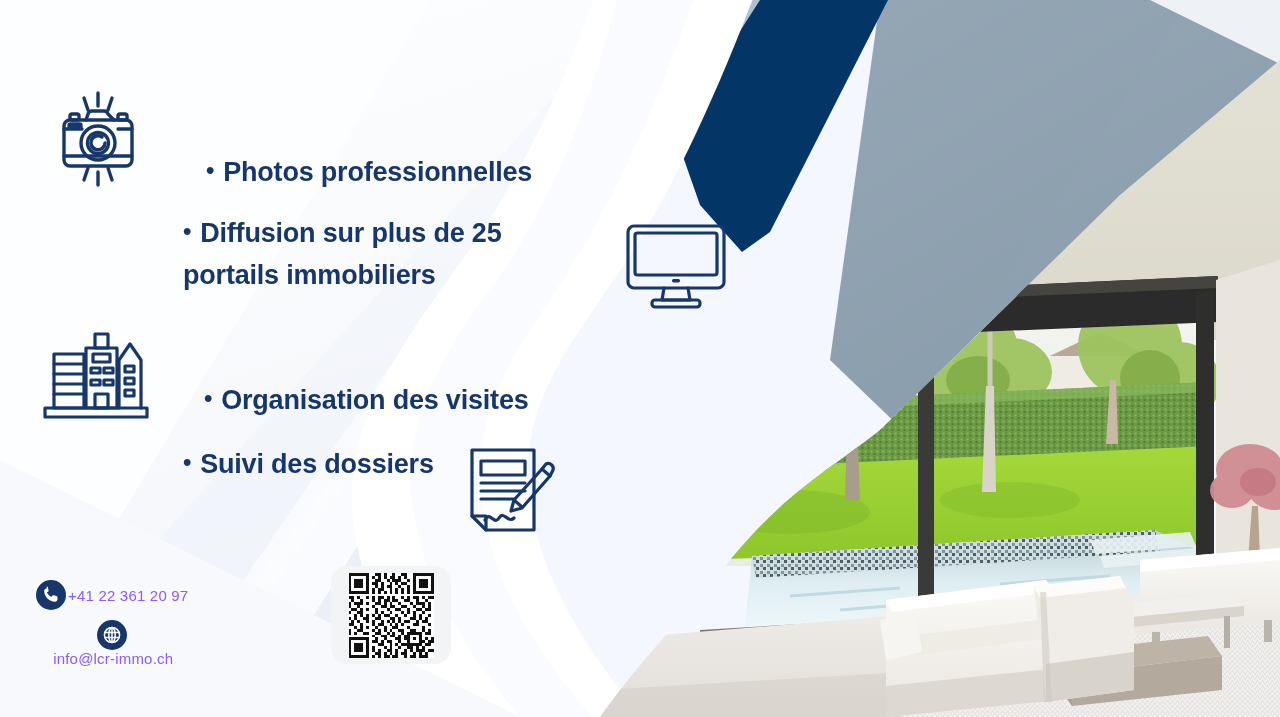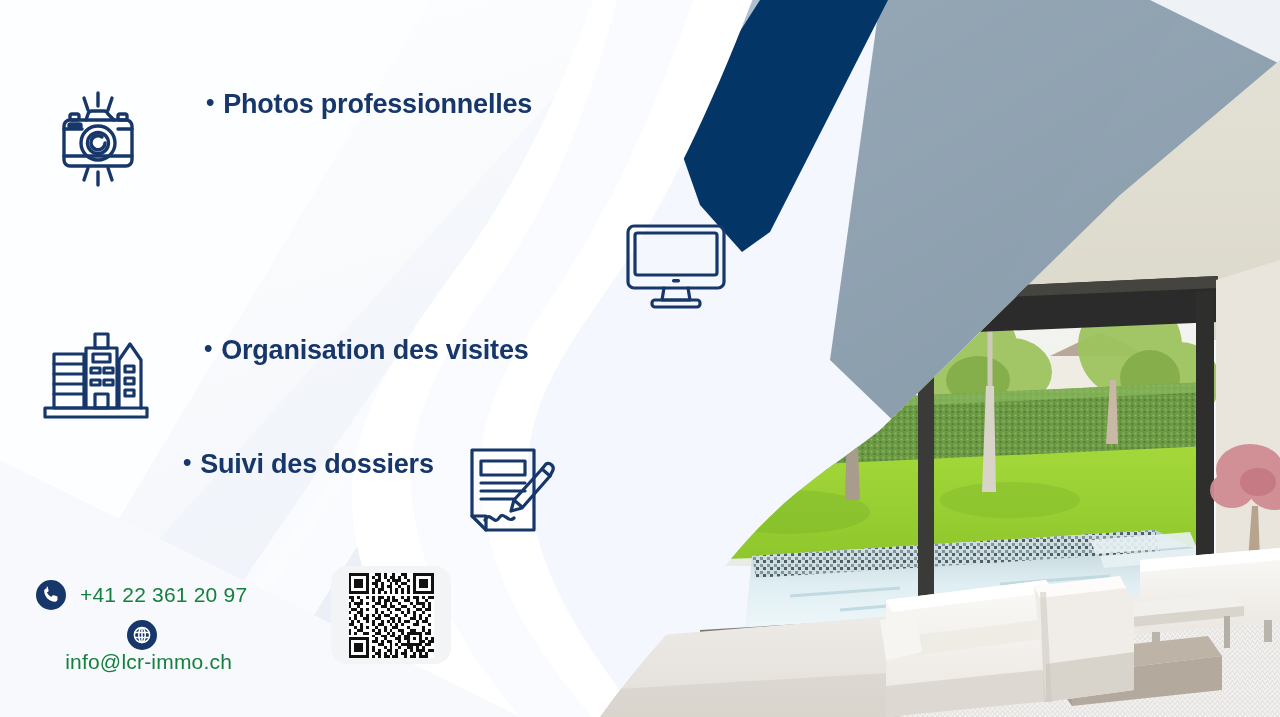--- a/index.html
+++ b/index.html
@@ -27,21 +27,21 @@
   
   .left-col {
     position: absolute;
     top: 0; left: 0;
     width: 640px; height: 717px;
   }
 
   .feature {
     position: absolute;
     display: flex;
-    align-items: flex-start;
+    align-items: flex-end;
   }
 
   .feat-icon {
     flex: 0 0 auto;
   }
   .feat-icon svg { display: block; }
 
   .feat-text {
     color: #17376b;
     font-weight: bold;
@@ -79,23 +79,23 @@
   }
   .contact-row {
     display: flex;
     align-items: center;
     height: 42px;
   }
   .contact-row + .contact-row { margin-top: 4px; flex-direction: column; }
   .contact-icon { flex: 0 0 auto; width: 30px; height: 30px; }
   .contact-icon svg { display: block; }
   .contact-text {
-    margin-left: 14px;
-    color: #15803d;
-    font-size: 21px;
+    margin-left: 2px;
+    color: #8b5cf6;
+    font-size: 15px;
     letter-spacing: 0.2px;
     white-space: nowrap;
   }
 
   
   #qr-card {
     position: absolute;
     left: 331px;
     top: 566px;
     width: 120px;
@@ -404,20 +404,25 @@
           <circle cx="46" cy="59" r="17"></circle>
           <circle cx="46" cy="59" r="10.5"></circle>
           <path d="M50 53 a7 7 0 1 0 3 6"></path>
         </svg>
       </span>
       <div class="feat-text">
         <span class="bullet">•</span><span>Photos professionnelles</span>
       </div>
     </div>
 
+    <div class="feature" id="feature-diffusion">
+      <div class="feat-text">
+        <span class="bullet">•</span><span>Diffusion sur plus de 25 portails immobiliers</span>
+      </div>
+    </div>
 
     <div class="feature" id="feature-visites">
       <span class="feat-icon">
         <svg width="112" height="92" viewBox="0 0 112 92" fill="none" stroke="#17376b" stroke-width="3.2" stroke-linecap="round" stroke-linejoin="round">
 
           <rect x="14" y="24" width="30" height="54"></rect>
           <path d="M14 34 H44 M14 44 H44 M14 54 H44 M14 64 H44"></path>
 
           <rect x="55" y="4" width="13" height="14"></rect>
           <rect x="46" y="18" width="31" height="60"></rect>

